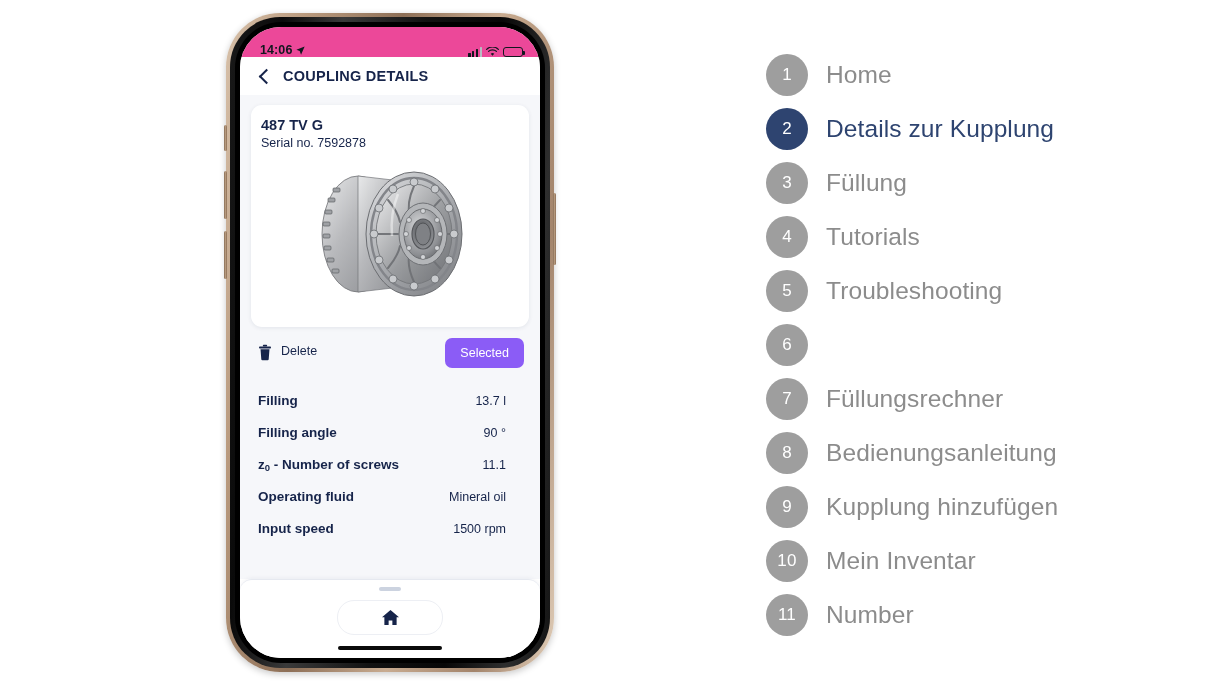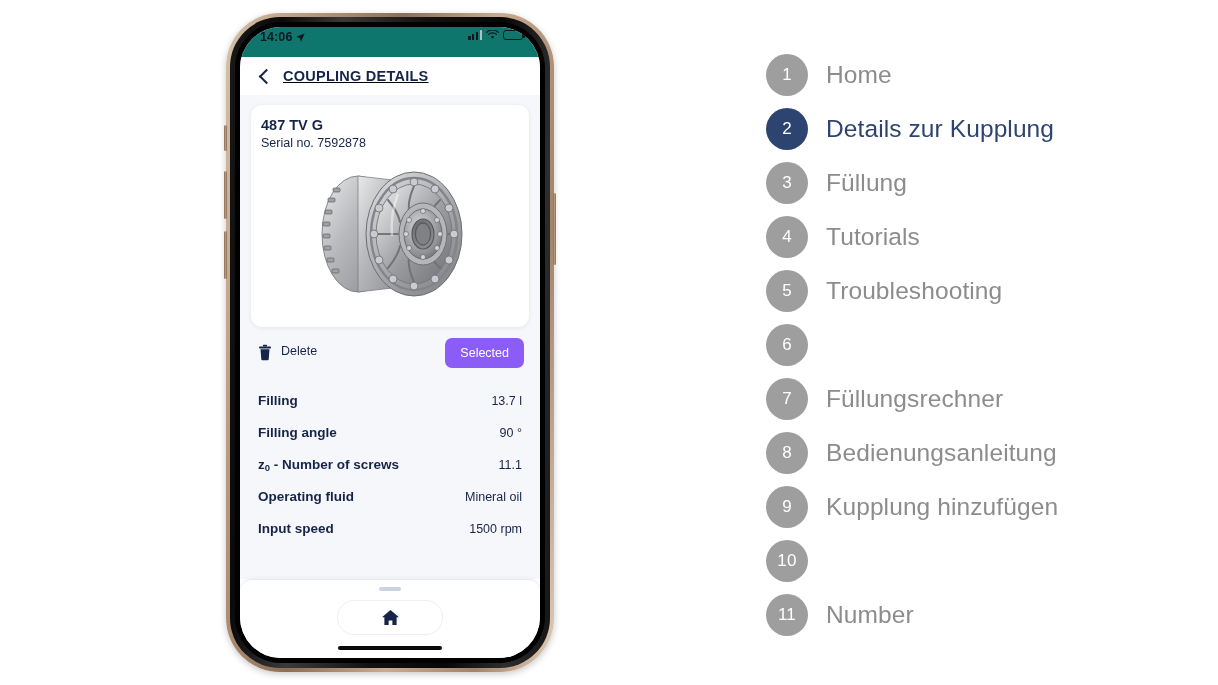--- a/index.html
+++ b/index.html
@@ -88,25 +88,25 @@
     border-radius: 2px;
     background: repeating-linear-gradient(90deg,#2d2d2d 0 2px, #000 2px 3.2px);
     margin-top: -3px;
   }
 
   
   .status-bar {
     height: 30px;
     flex: 0 0 30px;
     display: flex;
-    align-items: flex-start;
+    align-items: flex-end;
     justify-content: space-between;
     padding: 3px 17px 0 20px;
     box-sizing: border-box;
-    background: #0f766e;
+    background: #ec4899;
     position: relative;
     z-index: 41;
   }
   .status-time {
     font-size: 12.5px;
     font-weight: 700;
     color: #12171f;
     letter-spacing: 0.1px;
     display: flex;
     align-items: center;
@@ -139,21 +139,20 @@
 
   
   .nav-header {
     flex: 0 0 38px;
     display: flex;
     align-items: center;
     gap: 12px;
     padding: 0 18px;
     background: #ffffff;
     box-sizing: border-box;
-    text-decoration: underline;
   }
   .nav-back {
     width: 13px; height: 13px;
     position: relative;
     cursor: pointer;
   }
   .nav-back::before{
     content:"";
     position:absolute; left:3px; top:1px;
     width:9px;height:9px;
@@ -228,21 +227,21 @@
     font-size: 12.5px;
     font-weight: 400;
     border: none;
     border-radius: 7px;
     padding: 8px 15px;
     cursor: pointer;
     font-family: "Liberation Sans", sans-serif;
   }
 
   
-  .spec-list { padding: 8px 18px 0 18px; }
+  .spec-list { padding: 8px 34px 0 18px; }
   .spec-row {
     display: flex;
     align-items: baseline;
     justify-content: space-between;
     padding: 8.5px 0;
   }
   .spec-label {
     font-size: 13.5px;
     font-weight: 700;
     color: #16244a;
@@ -586,20 +585,21 @@
     <span class="step-label">Bedienungsanleitung</span>
   </div>
 
   <div class="step-item">
     <span class="step-badge">9</span>
     <span class="step-label">Kupplung hinzufügen</span>
   </div>
 
   <div class="step-item">
     <span class="step-badge">10</span>
+    <span class="step-label">Mein Inventar</span>
   </div>
 
   <div class="step-item">
     <span class="step-badge">11</span>
     <span class="step-label">Number</span>
   </div>
 
 </div>
 
 </body></html>

